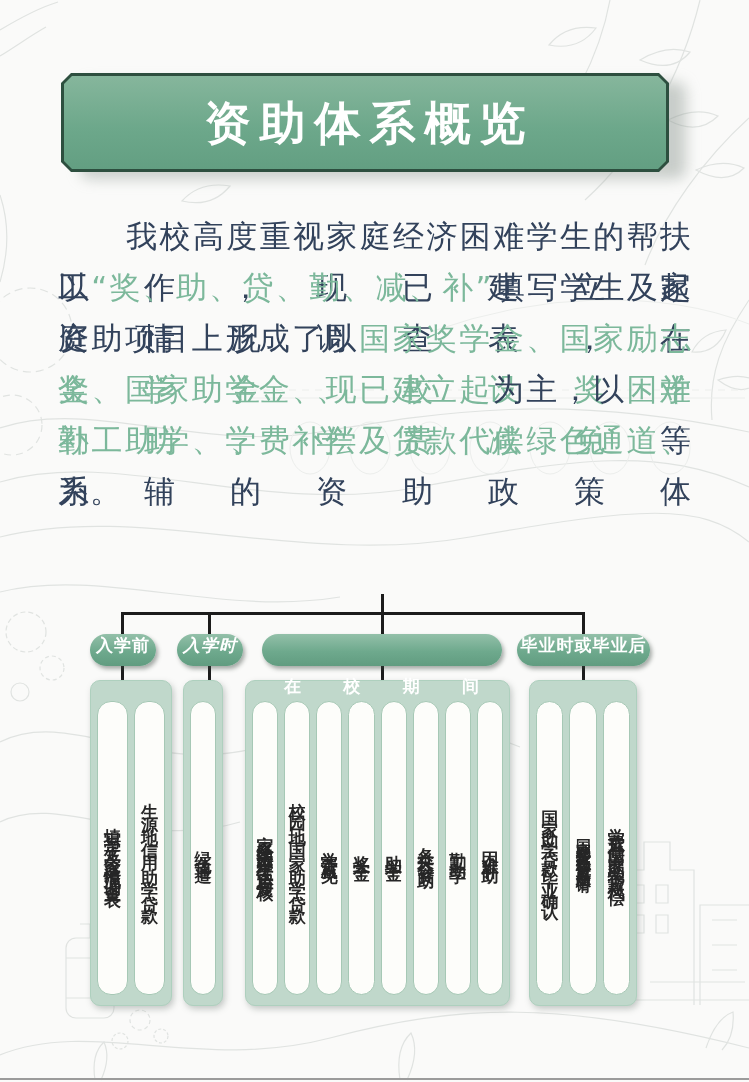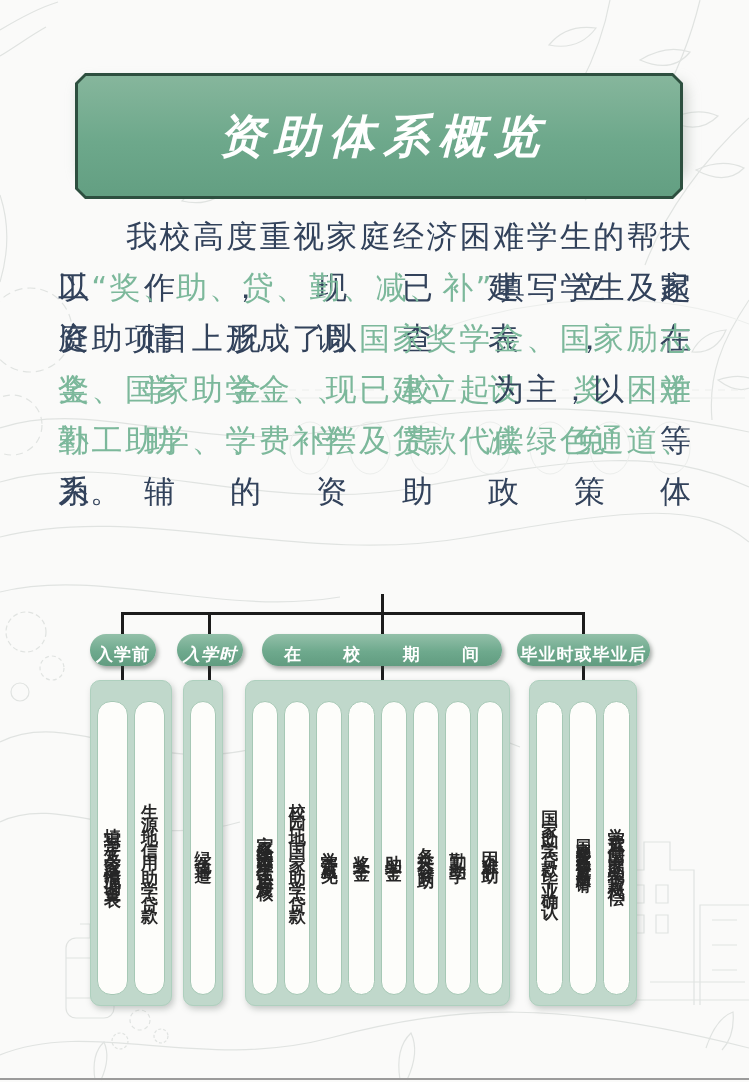--- a/index.html
+++ b/index.html
@@ -9,24 +9,23 @@
     font-family:"DejaVu Sans", sans-serif;
   }
   .decor{position:absolute; left:0; top:0; z-index:0; pointer-events:none;}
 
   
   .banner-shadow{
     position:absolute; left:80px; top:82px; width:606px; height:97px;
     background:rgba(140,150,145,.45); filter:blur(7px); border-radius:10px; z-index:1;
   }
   .banner{
-    position:absolute; left:75px; top:73px; width:608px; height:126px; z-index:2;
+    position:absolute; left:61px; top:73px; width:608px; height:99px; z-index:2;
     background:var(--banner-border,#2d4f3f);
     clip-path:polygon(10px 0,calc(100% - 10px) 0,100% 10px,100% calc(100% - 10px),calc(100% - 10px) 100%,10px 100%,0 calc(100% - 10px),0 10px);
-    font-style:italic;
   }
   .banner-inner{
     position:absolute; inset:3px;
     background:linear-gradient(180deg,#86b69c 0%,#6da88b 55%,#639f82 100%);
     clip-path:polygon(8px 0,calc(100% - 8px) 0,100% 8px,100% calc(100% - 8px),calc(100% - 8px) 100%,8px 100%,0 calc(100% - 8px),0 8px);
     display:flex; align-items:center; justify-content:center;
   }
   .banner-title{
     color:#ffffff; font-size:46px; font-weight:bold;
     letter-spacing:9px; text-indent:9px; line-height:1;
@@ -50,23 +49,23 @@
     border-radius:10px; box-shadow:3px 4px 5px rgba(60,70,65,.45);
     color:#fff; font-size:21px; font-weight:bold; letter-spacing:2px;
     display:flex; align-items:center; justify-content:center;
   }
   .cline{ position:absolute; background:var(--connector,#1c1c1c); z-index:2; }
   .pill{
     position:absolute; top:634px; height:32px; z-index:3;
     background:linear-gradient(180deg,#93c0a9 0%,#6ea98d 55%,#619c80 100%);
     border-radius:16px; box-shadow:2px 3px 4px rgba(60,70,65,.45);
     color:#fff; font-size:17px; font-weight:bold; letter-spacing:1px;
-    display:flex; align-items:flex-end; justify-content:center;
-  }
-  .pill.wide span{ display:block; width:100%; text-align:justify; text-align-last:justify; }
+    display:flex; align-items:flex-start; justify-content:center;
+  }
+  .pill.wide span{ display:block; width:100%; text-align:justify; text-align-last:justify;margin-top:41px; }
   .pill.wide{ padding:0 22px; box-sizing:border-box; }
 
   .chart-container{
     position:absolute; top:680px; height:326px; z-index:2; box-sizing:border-box;
     background:var(--container-green,#c0d8cb);
     border:1px solid #aed0be; border-radius:10px;
     box-shadow:2px 3px 6px rgba(130,140,135,.45);
     display:flex; gap:6px; padding:20px 6px 10px 6px;
   }
   .chart-col{

